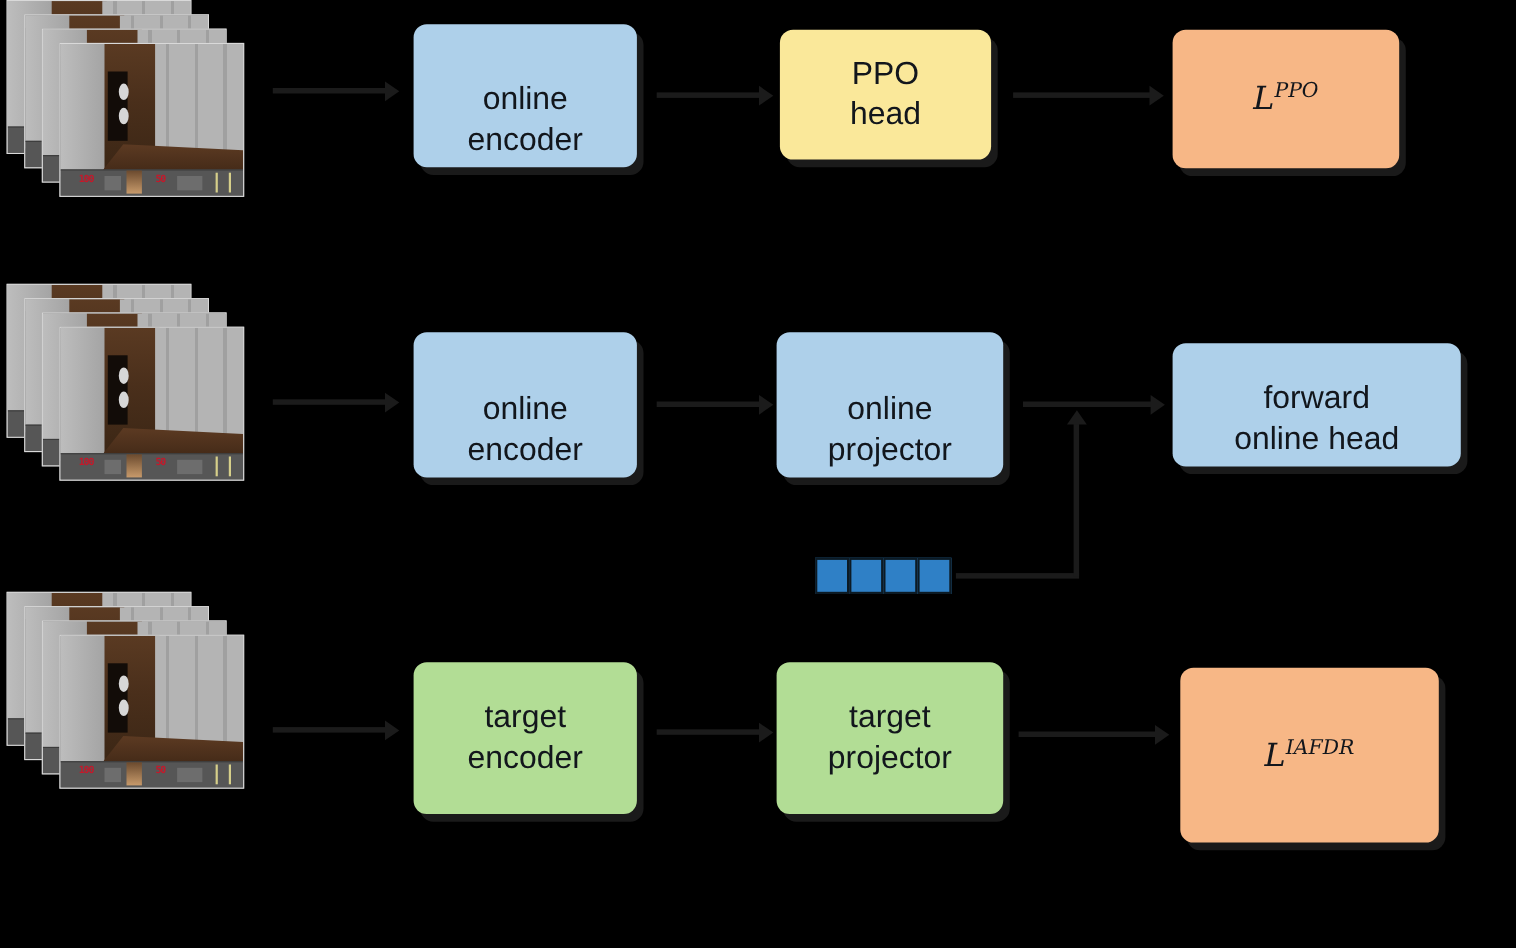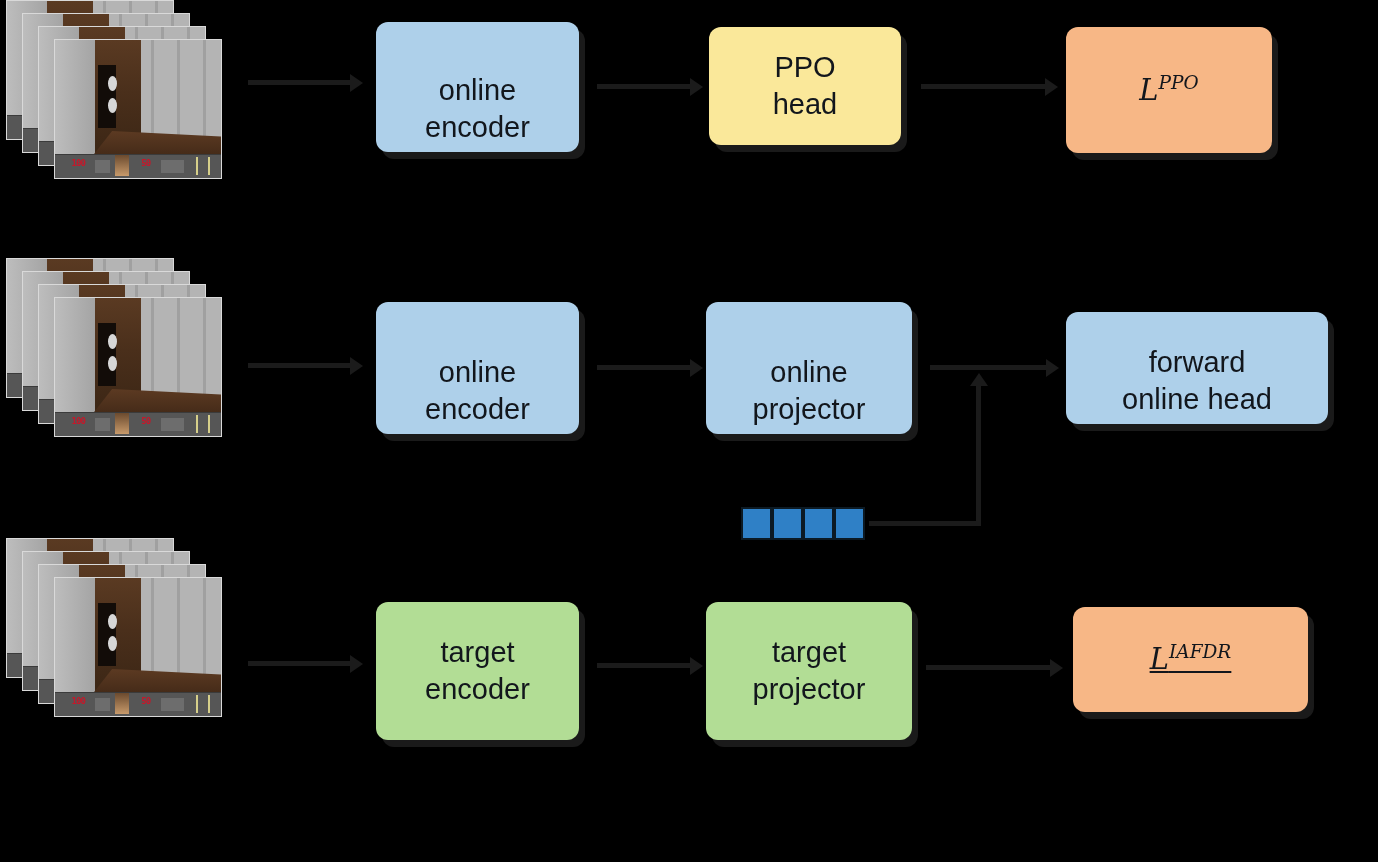--- a/index.html
+++ b/index.html
@@ -537,17 +537,17 @@
 
   <div class="arrow" style="left:597px; top:663px; width:95px;"></div>
 
   <div class="node green" style="left:706px; top:602px; width:206px; height:138px;">
     <span>target</span>
     <span class="line2">projector</span>
   </div>
 
   <div class="arrow" style="left:926px; top:665px; width:126px;"></div>
 
-  <div class="node orange" style="left:1073px; top:607px; width:235px; height:105px;text-decoration:underline;">
+  <div class="node orange" style="left:1073px; top:607px; width:235px; height:159px;">
     <span class="math"><span class="cal">L</span><sup>IAFDR</sup></span>
   </div>
 
 </div>
 
 </body></html>

